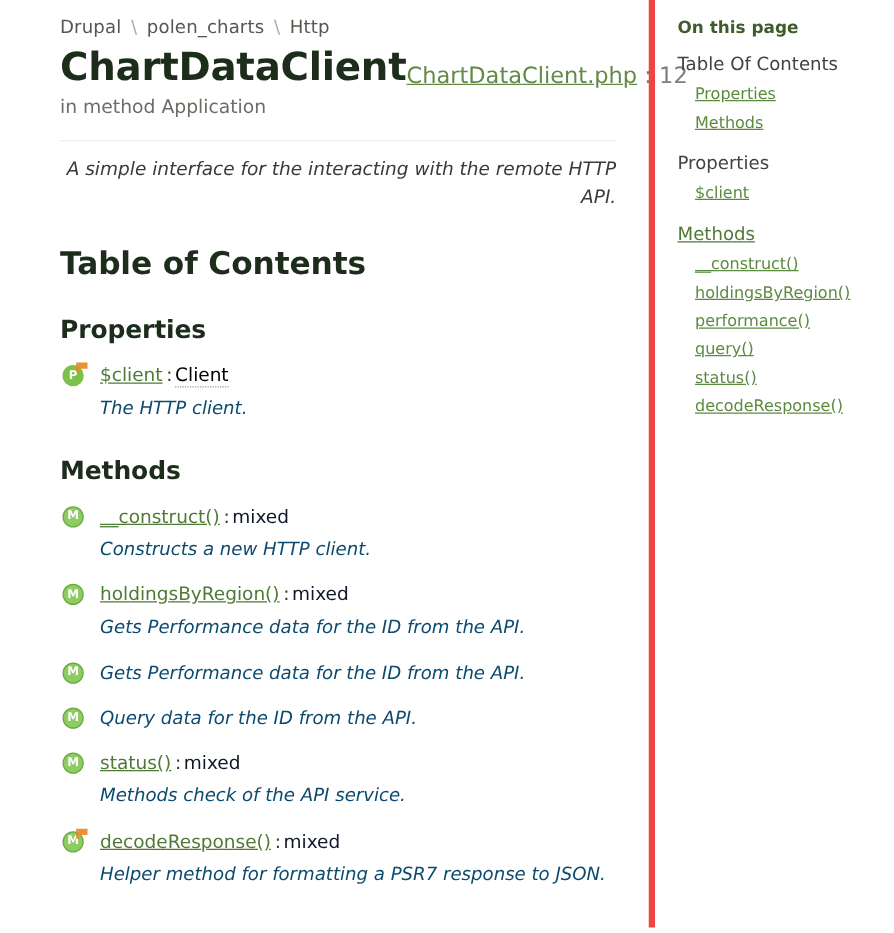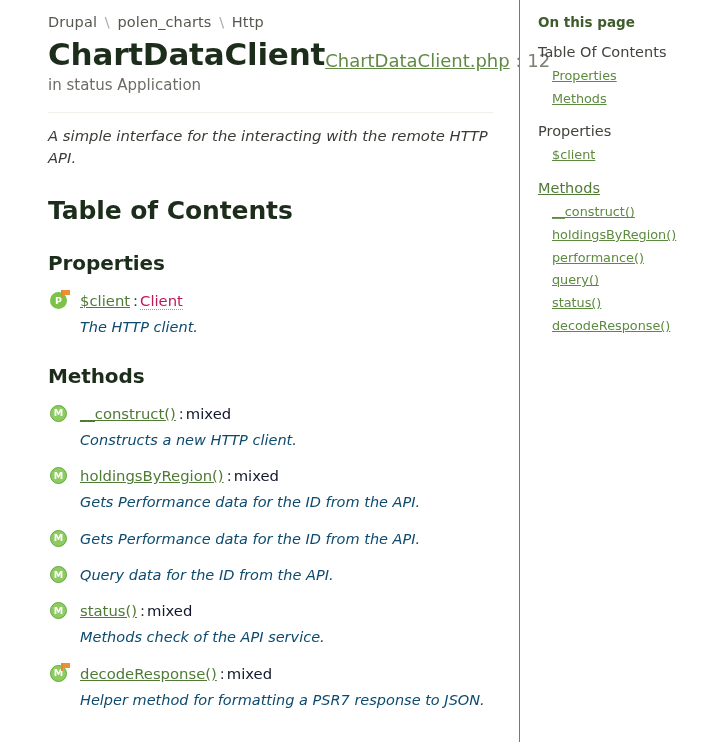--- a/index.html
+++ b/index.html
@@ -64,20 +64,21 @@
     border-top: 1px solid #f0efe9;
     margin: 17px 0 12px 0;
   }
 
   .summary {
     font-style: italic;
     font-size: 14.8px;
     color: #3a3a36;
     margin: 0;
     line-height: 1.45;
+    text-align: right;
   }
 
   h2.section {
     font-size: 25px;
     font-weight: bold;
     color: #1d2d1b;
     margin: 28px 0 0 0;
     letter-spacing: -.1px;
   }
   h3.subsection {
@@ -97,21 +98,21 @@
     white-space: nowrap;
   }
   .member-head a.name {
     color: #4f7a36;
     text-decoration: underline;
     font-weight: normal;
   }
   .member-head .colon { color: #32322e; padding: 0 2px 0 3px; }
   .member-head .ret { color: #0f172a; }
   .member-head a.type-link {
-    color: #be185d;
+    color: #000000;
     text-decoration: none;
     border-bottom: 1px dotted #9b9b94;
   }
   .member-desc {
     font-style: italic;
     font-size: 14.5px;
     color: #0c4a6e;
     margin-top: 7px;
     line-height: 1.4;
   }
@@ -144,21 +145,21 @@
     position: absolute;
     left: 11px; top: -1px;
     width: 9px; height: 8px;
   }
   .flag .pole { position: absolute; left: 0; top: 0; width: 2px; height: 8px; background: #e08a2e; }
   .flag .cloth { position: absolute; left: 2px; top: 0px; width: 7px; height: 5px; background: #ef8f33; }
 
   
   .sidebar {
     flex: 1 1 auto;
-    border-left: 1px solid #ef4444;
+    border-left: 5px solid #ef4444;
     padding: 14px 14px 0 18px;
   }
   .sidebar .onthispage {
     font-size: 13.5px;
     font-weight: bold;
     color: #3f5c2c;
     margin: 0 0 12px 0;
   }
   .toc-head {
     font-size: 14.5px;
@@ -198,21 +199,21 @@
     </div>
 
     <div class="title-row">
       <h1 class="class-title">ChartDataClient</h1>
       <div class="file-ref">
         <a>ChartDataClient.php</a><span>&nbsp;</span><span>:</span>
         <span>12</span>
       </div>
     </div>
 
-    <p class="pkg">in status Application</p>
+    <p class="pkg">in method Application</p>
 
     <hr class="rule">
 
     <p class="summary">A simple interface for the interacting with the remote HTTP API.</p>
 
     <h2 class="section">Table of Contents</h2>
 
     <h3 class="subsection">Properties</h3>
 
     <div class="member">

